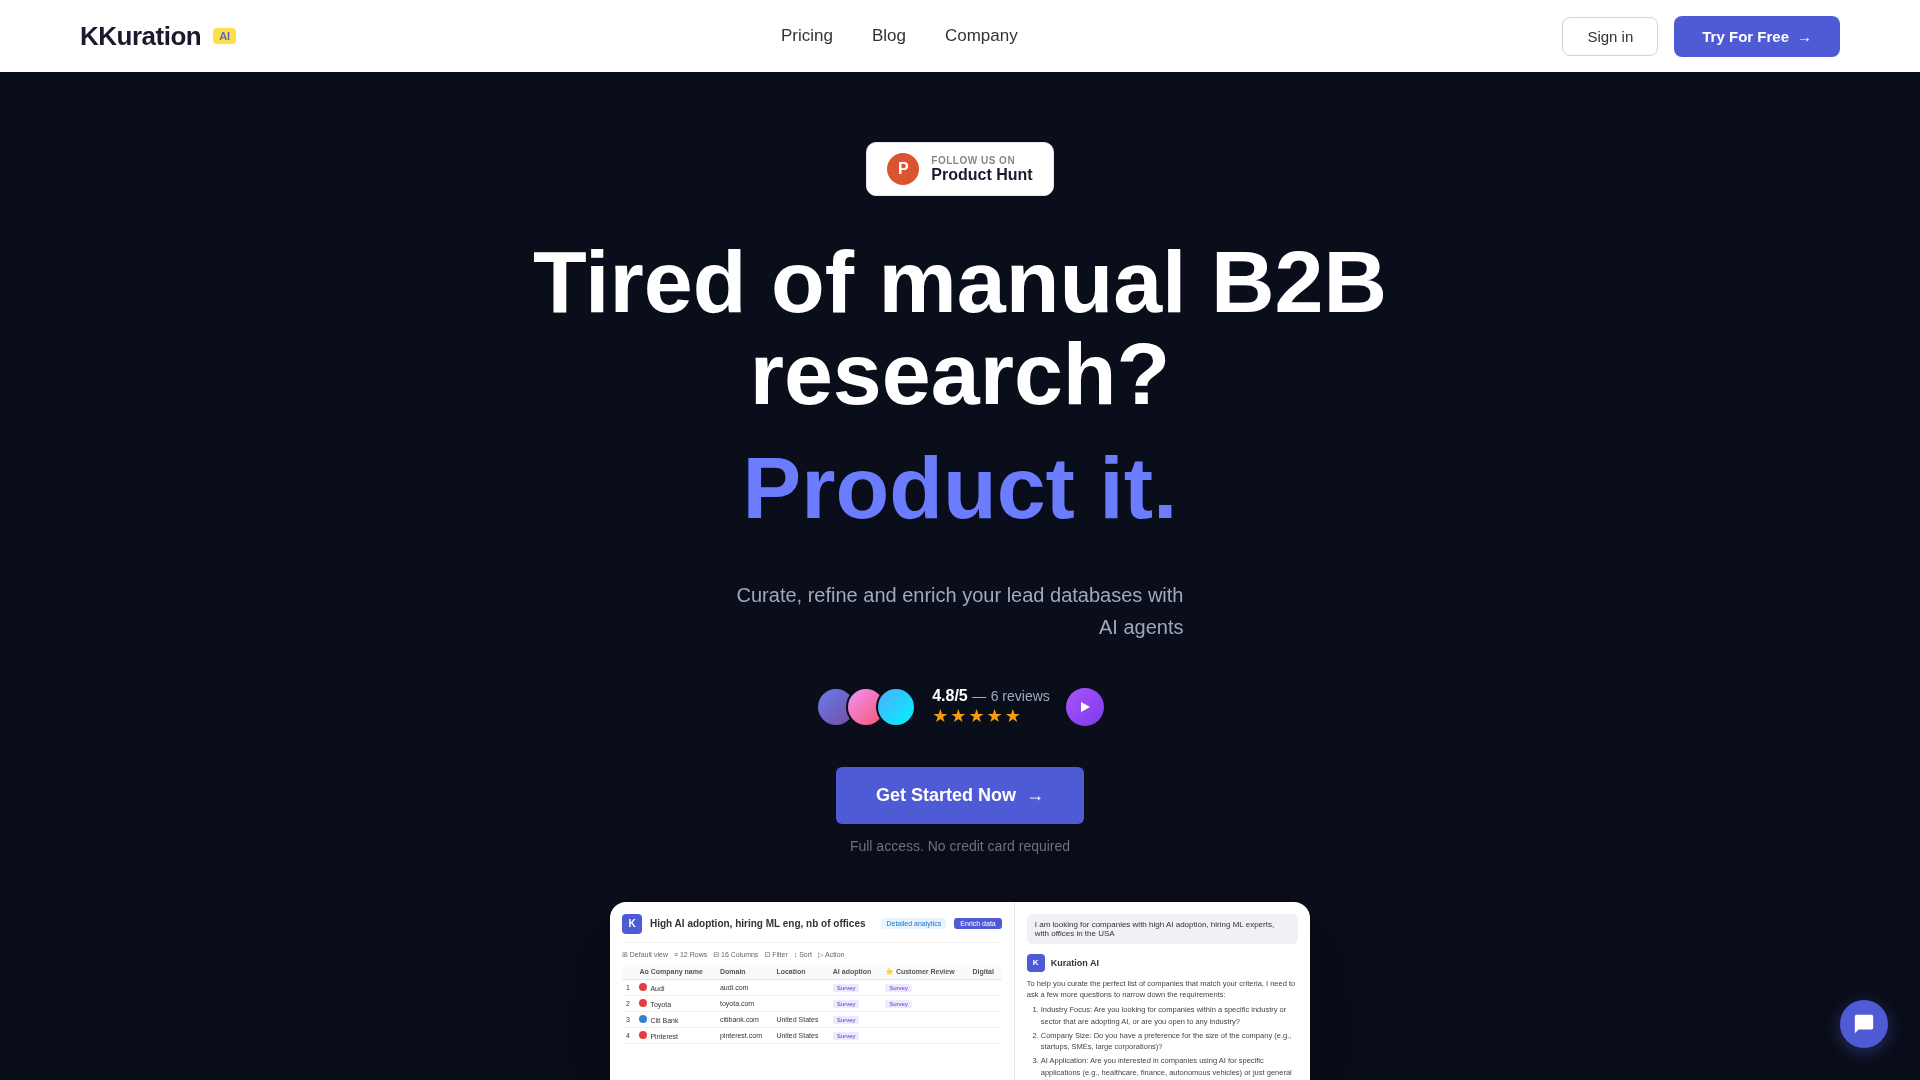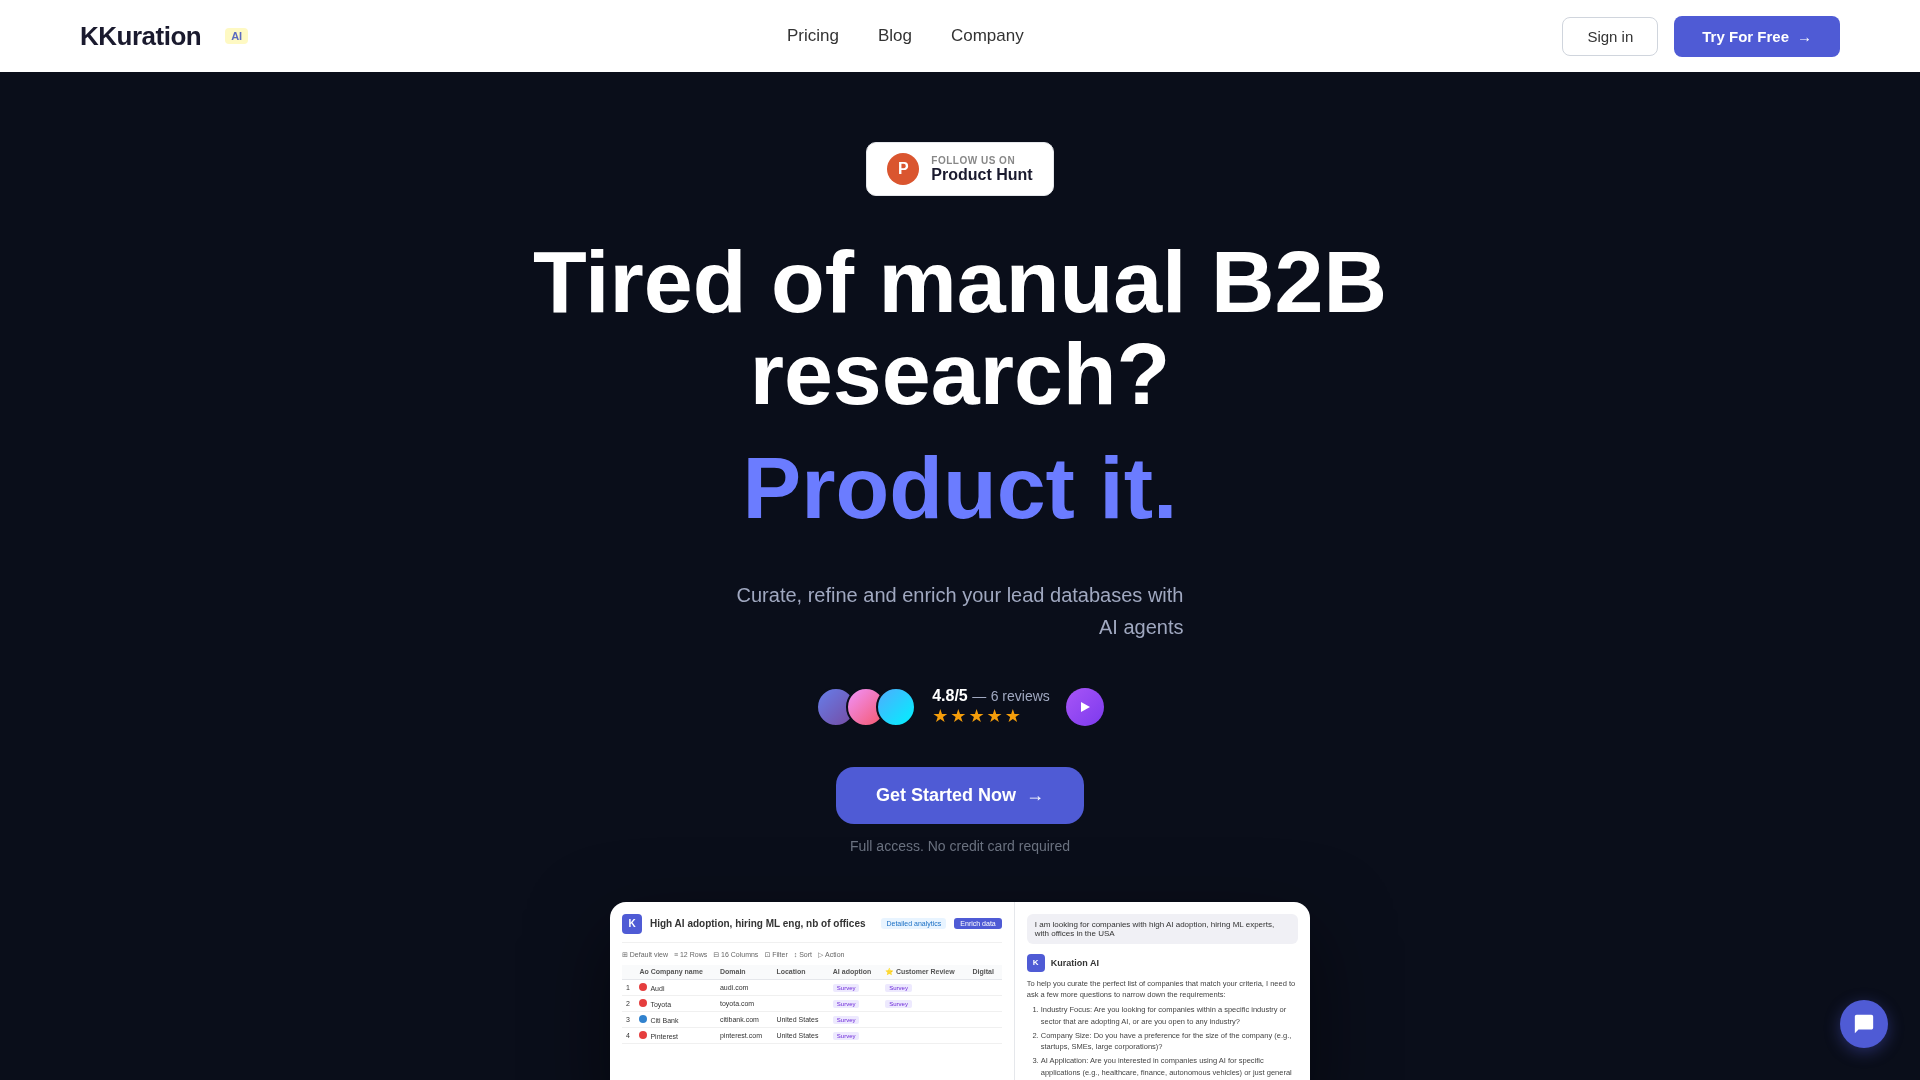--- a/index.html
+++ b/index.html
@@ -19,31 +19,31 @@
       justify-content: space-between;
       padding: 0 80px;
       height: 72px;
       position: sticky;
       top: 0;
       z-index: 100;
     }
     .nav-logo {
       display: flex;
       align-items: center;
-      gap: 24px;
+      gap: 12px;
     }
     .nav-logo-text {
       font-size: 26px;
       font-weight: 700;
       color: #1a1a2e;
       letter-spacing: -0.5px;
     }
     .nav-logo-text .k-bold { font-weight: 900; }
     .nav-ai-badge {
-      background: #fef9c3;
+      background: #fde047;
       color: #5c6bc0;
       font-size: 11px;
       font-weight: 600;
       padding: 2px 6px;
       border-radius: 4px;
     }
     .nav-links {
       display: flex;
       gap: 39px;
       list-style: none;
@@ -198,21 +198,21 @@
       justify-content: center;
       cursor: pointer;
     }
 
     
     .btn-cta {
       background: #4f5bd5;
       color: #fff;
       border: none;
       padding: 18px 40px;
-      border-radius: 18px;
+      border-radius: 6px;
       font-size: 18px;
       font-weight: 600;
       cursor: pointer;
       display: flex;
       align-items: center;
       gap: 10px;
       margin-bottom: 14px;
     }
     .cta-note {
       font-size: 14px;

